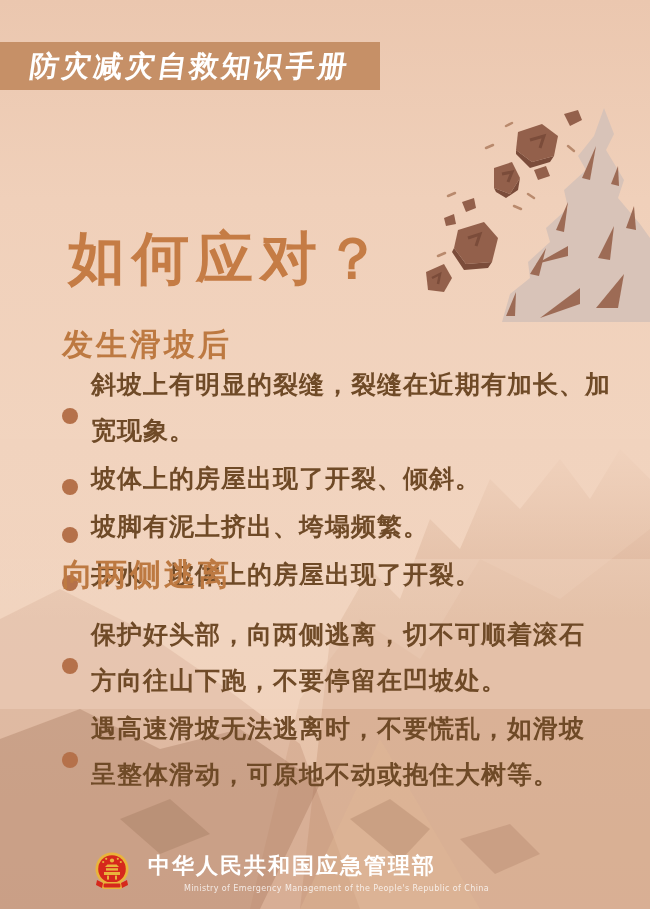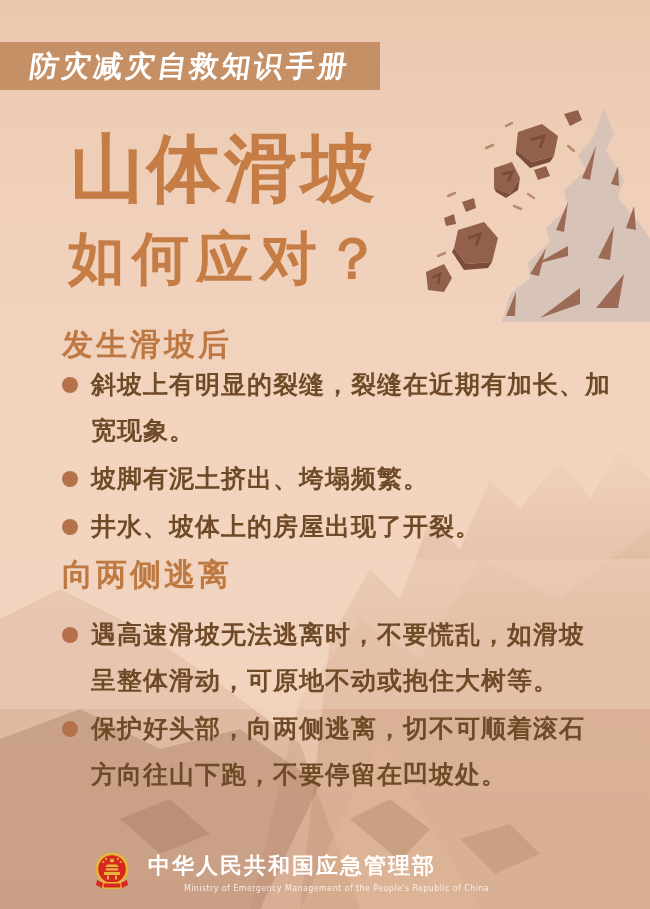--- a/index.html
+++ b/index.html
@@ -23,21 +23,21 @@
     color:#c57c45;letter-spacing:7px;}
   
   .illu{position:absolute;left:418px;top:106px;width:232px;height:216px;}
   
   .sec-heading{position:absolute;font-size:31px;font-weight:800;color:#bd7941;letter-spacing:3px;}
   .h1{left:62px;top:324px;}
   .h2{left:62px;top:554px;}
   .blist{position:absolute;left:62px;margin:0;padding:0;list-style:none;}
   .l1{top:362px;width:565px;}
   .l2{top:612px;width:548px;}
-  .bitem{display:flex;align-items:flex-start;margin:0 0 2px 0;}
+  .bitem{display:flex;align-items:center;margin:0 0 2px 0;}
   .dot{flex:0 0 16px;width:16px;height:16px;border-radius:50%;background:#b5714a;margin:15px 13px 0 0;}
   .btext{font-size:25px;font-weight:700;color:#6f4a27;line-height:46px;letter-spacing:1px;}
   
   .footer{position:absolute;left:0;bottom:4px;width:578px;height:66px;
     display:flex;justify-content:center;align-items:center;gap:13px;}
   .org{display:flex;flex-direction:column;}
   .org-cn{color:#ffffff;font-size:22px;font-weight:800;letter-spacing:2px;}
   .org-en{color:rgba(255,255,255,0.78);font-size:8px;letter-spacing:0.4px;margin-top:3px;margin-left:36px;}
 </style>
 </head>
@@ -55,21 +55,20 @@
     <polygon points="460,400 510,385 540,415 495,435" fill="#8f5f45" opacity="0.20"></polygon>
     <polygon points="120,380 170,360 210,395 160,415" fill="#855941" opacity="0.22"></polygon>
     <rect x="0" y="120" width="650" height="150" fill="#f2d7c2" opacity="0.40"></rect>
   </svg>
   <div class="photo-fade"></div>
 
   <div class="banner">
     <span class="banner-text">防灾减灾自救知识手册</span>
   </div>
 
-  <div class="title">山体滑坡</div>
   <div class="subtitle">如何应对？</div>
 
   <svg class="illu" viewBox="0 0 232 216">
 
     <polygon fill="#d8c3b8" points="186,2 196,28 188,44 206,74 200,92 222,118 232,132 232,216 84,216 92,188 112,172 110,156 132,136 128,122 150,102 146,84 168,64 160,50 176,30"></polygon>
 
     <polygon fill="#9d6b55" points="178,40 164,72 172,74"></polygon>
     <polygon fill="#9d6b55" points="150,96 138,124 146,126"></polygon>
     <polygon fill="#9d6b55" points="128,142 112,168 121,170"></polygon>
     <polygon fill="#9d6b55" points="98,186 88,210 97,210"></polygon>
@@ -108,37 +107,41 @@
   </svg>
 
   <div class="sec-heading h1">发生滑坡后</div>
   <ul class="blist l1">
     <li class="bitem">
       <span class="dot"></span>
       <span class="btext">斜坡上有明显的裂缝，裂缝在近期有加长、加宽现象。</span>
     </li>
     <li class="bitem">
       <span class="dot"></span>
+      <span class="btext">坡体上的房屋出现了开裂、倾斜。</span>
+    </li>
+    <li class="bitem">
+      <span class="dot"></span>
       <span class="btext">坡脚有泥土挤出、垮塌频繁。</span>
     </li>
     <li class="bitem">
       <span class="dot"></span>
       <span class="btext">井水、坡体上的房屋出现了开裂。</span>
     </li>
   </ul>
 
   <div class="sec-heading h2">向两侧逃离</div>
   <ul class="blist l2">
     <li class="bitem">
       <span class="dot"></span>
-      <span class="btext">遇高速滑坡无法逃离时，不要慌乱，如滑坡呈整体滑动，可原地不动或抱住大树等。</span>
+      <span class="btext">保护好头部，向两侧逃离，切不可顺着滚石方向往山下跑，不要停留在凹坡处。</span>
     </li>
     <li class="bitem">
       <span class="dot"></span>
-      <span class="btext">保护好头部，向两侧逃离，切不可顺着滚石方向往山下跑，不要停留在凹坡处。</span>
+      <span class="btext">遇高速滑坡无法逃离时，不要慌乱，如滑坡呈整体滑动，可原地不动或抱住大树等。</span>
     </li>
   </ul>
 
   <div class="footer">
     <svg width="46" height="46" viewBox="0 0 46 46">
       <circle cx="23" cy="20" r="16.5" fill="#e9b43c"></circle>
       <circle cx="23" cy="20" r="13.8" fill="#d6281c"></circle>
       <circle cx="23" cy="11.5" r="2.1" fill="#e9b43c"></circle>
       <circle cx="17.2" cy="9.8" r="1.1" fill="#e9b43c"></circle>
       <circle cx="28.8" cy="9.8" r="1.1" fill="#e9b43c"></circle>

